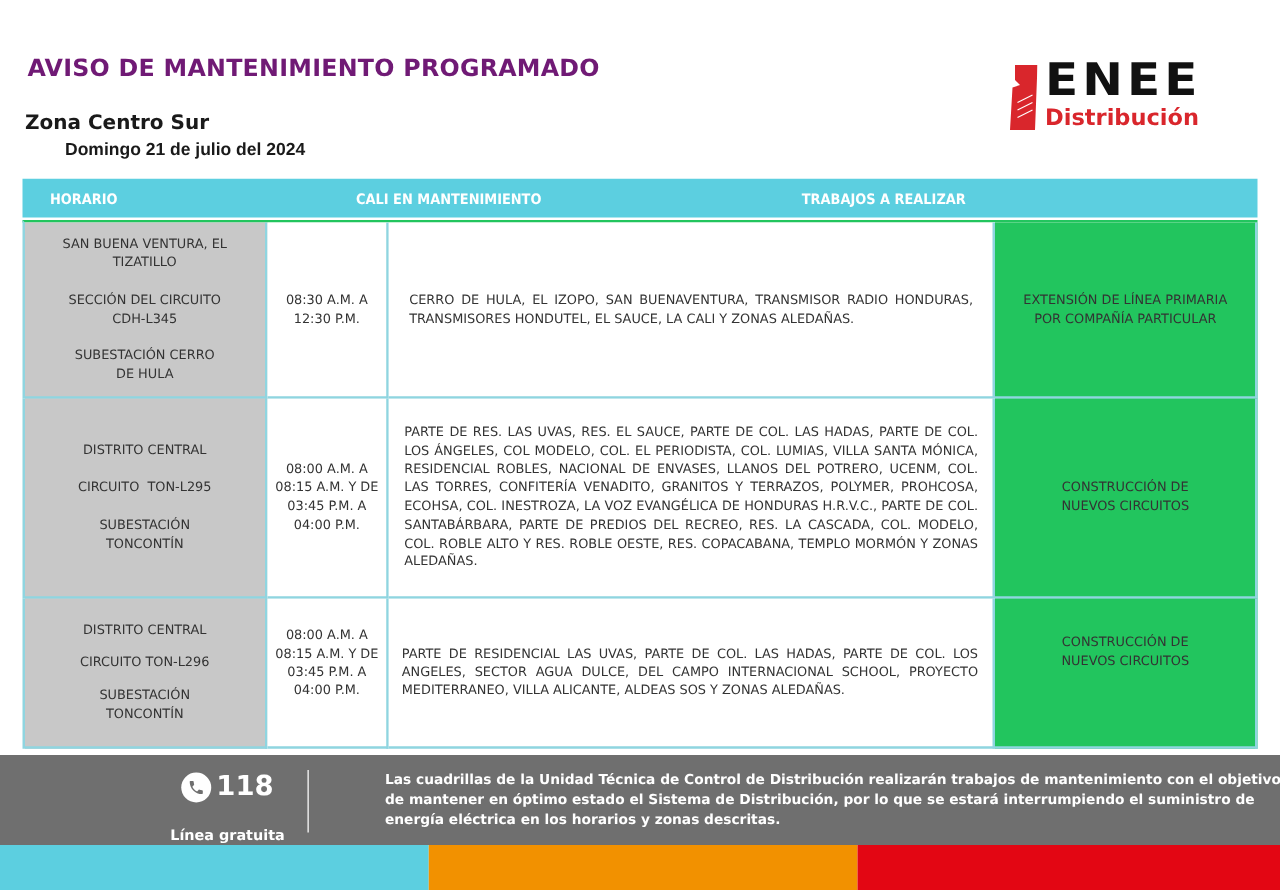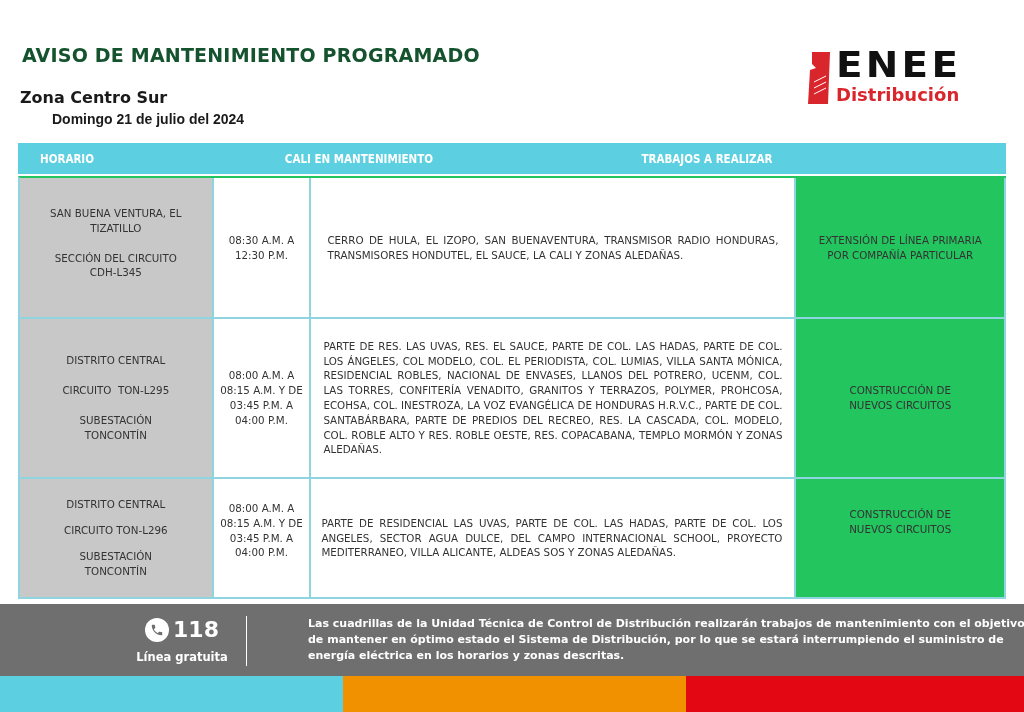--- a/index.html
+++ b/index.html
@@ -2,21 +2,21 @@
 <html><head>
 <meta charset="utf-8">
 <style>
   * { box-sizing: border-box; margin: 0; padding: 0; }
   html, body { width: 1024px; height: 712px; background: #ffffff; overflow: hidden; }
   body { position: relative; font-family: "Liberation Sans", sans-serif; color: #333; }
 
   .title {
     position: absolute; left: 22px; top: 44px;
     font-family: "DejaVu Sans", sans-serif; font-size: 19px; font-weight: bold;
-    color: #14532d; letter-spacing: 0.2px;
+    color: #701a75; letter-spacing: 0.2px;
   }
   .zone {
     position: absolute; left: 20px; top: 88px;
     font-family: "DejaVu Sans", sans-serif; font-size: 16px; font-weight: bold; color: #1a1a1a;
   }
   .date {
     position: absolute; left: 20px; top: 111px;
     font-family: "Liberation Sans", sans-serif; font-size: 14px; font-weight: bold; color: #1a1a1a; margin-left: 32px;
   }
 
@@ -70,21 +70,21 @@
     position: absolute; left: 0; top: 604px; width: 1024px; height: 72px;
     background: #6f6f6f; color: #ffffff;
   }
   .phone { position: absolute; left: 136px; top: 14px; width: 92px; text-align: center; }
   .phone-top { display: flex; align-items: center; justify-content: center; gap: 4px; }
   .phone-icon {
     width: 24px; height: 24px; border-radius: 50%; background: #fff;
     display: flex; align-items: center; justify-content: center;
   }
   .phone-num { font-family: "DejaVu Sans", sans-serif; font-weight: bold; font-size: 22px; line-height: 24px; }
-  .phone-label { font-family: "DejaVu Sans", sans-serif; font-size: 11.5px; font-weight: bold; margin-top: 8px; }
+  .phone-label { font-family: "DejaVu Sans", sans-serif; font-size: 11.5px; font-weight: bold; margin-top: 19px; }
   .vdiv { position: absolute; left: 246px; top: 12px; width: 1px; height: 50px; background: #ffffff; }
   .notice {
     position: absolute; left: 272px; top: 12px; width: 720px;
     font-family: "DejaVu Sans", sans-serif; font-weight: bold; font-size: 11px; line-height: 16px; margin-left: 36px;
   }
 
   .stripe { position: absolute; left: 0; top: 676px; width: 1024px; height: 36px; display: flex; }
   .stripe div { height: 100%; }
 </style>
 </head>
@@ -109,20 +109,21 @@
   <div class="thead">
     <div class="th2">HORARIO</div>
     <div class="th3">CALI EN MANTENIMIENTO</div>
     <div class="th4">TRABAJOS A REALIZAR</div>
   </div>
 
   <div class="trow r1">
     <div class="cell c1">
       <div class="blk" style="width:150px">SAN BUENA VENTURA, EL TIZATILLO</div>
       <div class="blk" style="width:150px; white-space:pre-wrap; margin:12px 0">SECCIÓN DEL CIRCUITO   CDH-L345</div>
+      <div class="blk" style="width:120px">SUBESTACIÓN CERRO DE HULA</div>
     </div>
     <div class="cell c2">
         <span style="width:86px">08:30 A.M. A 12:30 P.M.</span>
       </div>
     <div class="cell c3">
         <p>CERRO DE HULA, EL IZOPO, SAN BUENAVENTURA, TRANSMISOR RADIO HONDURAS, TRANSMISORES HONDUTEL, EL SAUCE, LA CALI Y ZONAS ALEDAÑAS.</p>
       </div>
     <div class="cell c4">
         <span style="width:180px">EXTENSIÓN DE LÍNEA PRIMARIA POR COMPAÑÍA PARTICULAR</span>
       </div>

